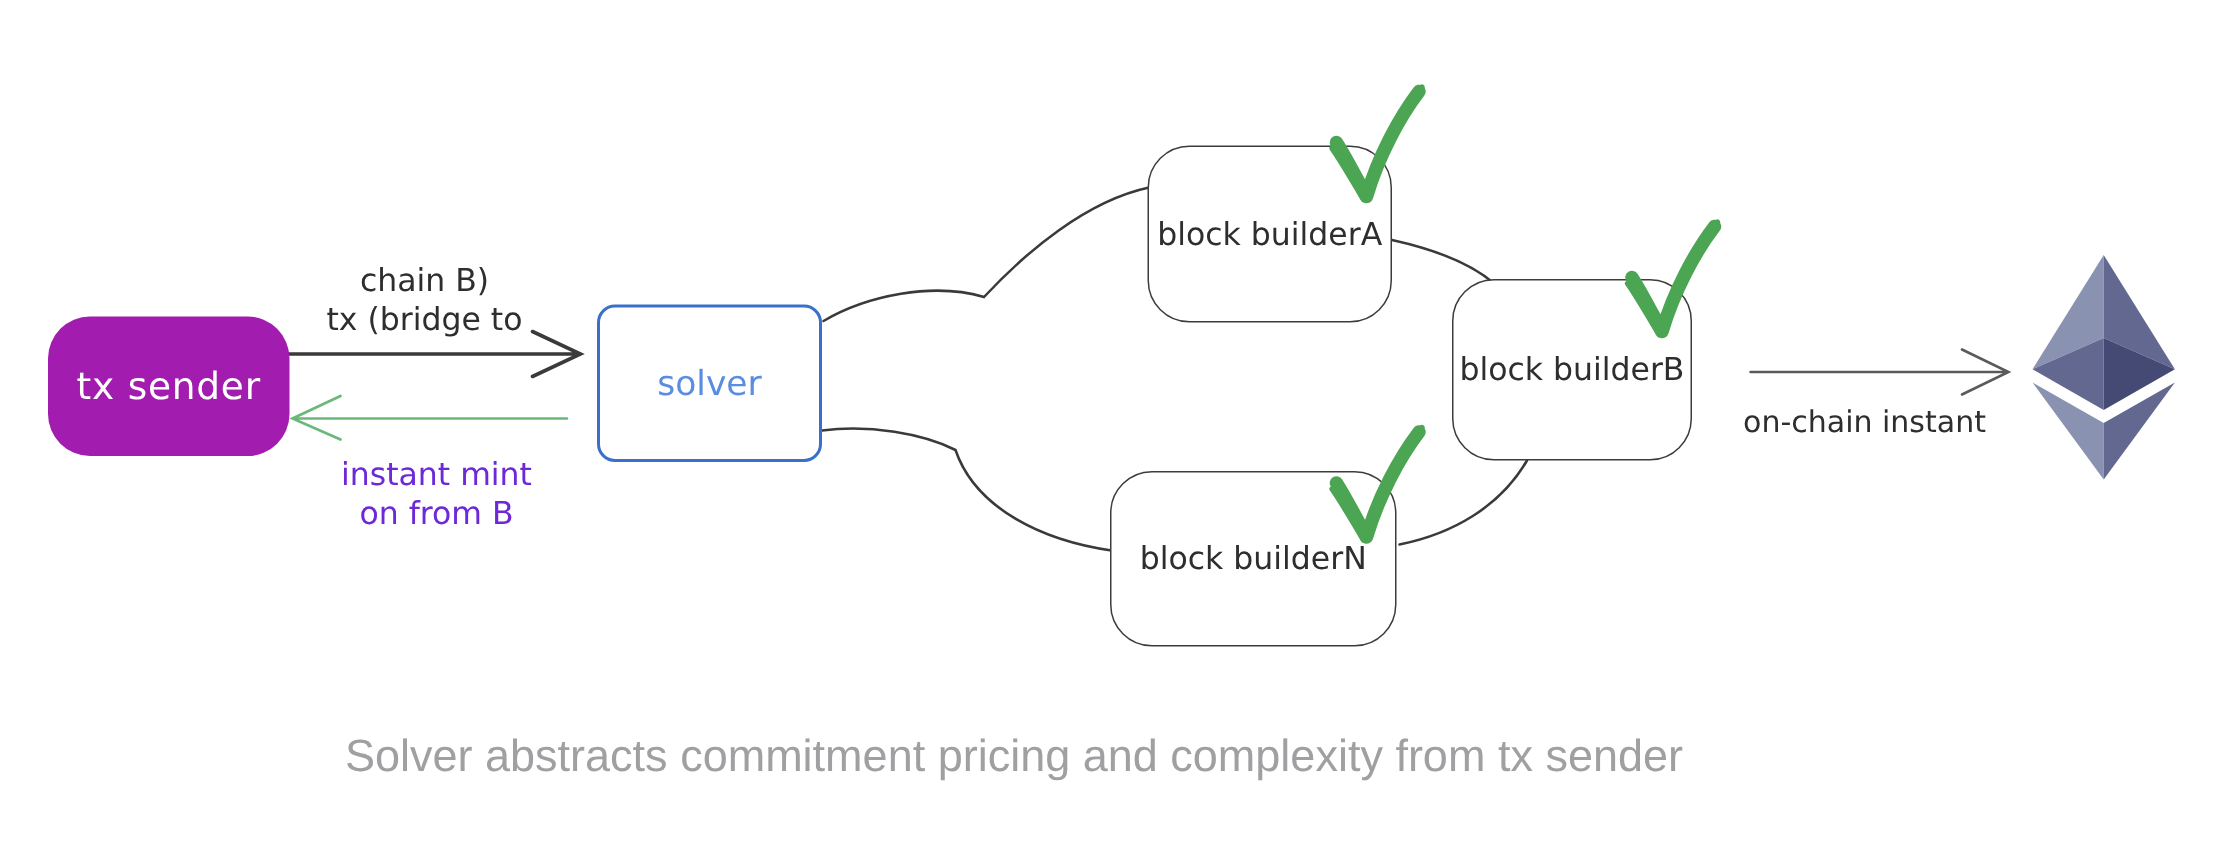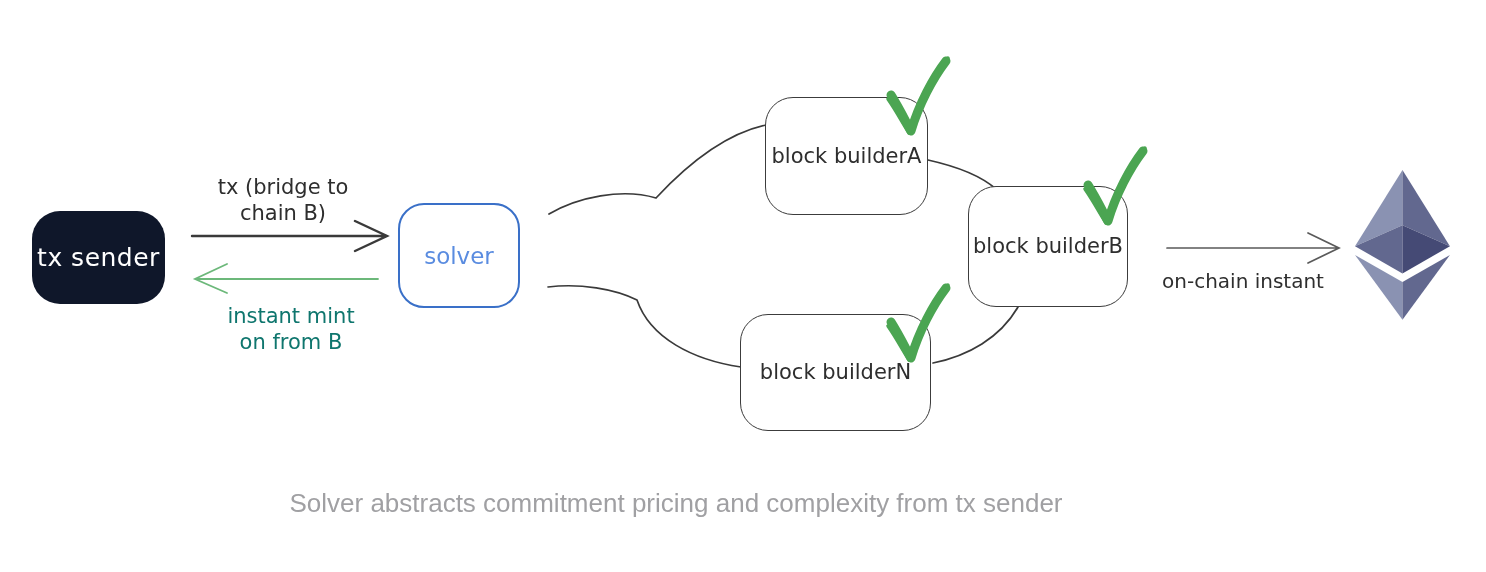--- a/index.html
+++ b/index.html
@@ -24,31 +24,31 @@
     position: absolute;
     z-index: 3;
     display: flex;
     flex-direction: row;
     align-items: center;
     justify-content: center;
     text-align: center;
     background: #ffffff;
   }
   .node-sender {
-    left: 32px; top: 211px; width: 133px; height: 93px;
-    background: #0f172a;
+    left: 32px; top: 211px; width: 161px; height: 93px;
+    background: #a21caf;
     border-radius: 28px;
     color: #ffffff;
     font-size: 25px;
     letter-spacing: 0.5px;
   }
   .node-solver {
-    left: 398px; top: 203px; width: 122px; height: 105px;
+    left: 398px; top: 203px; width: 150px; height: 105px;
     border: 2.5px solid #3a70c8;
-    border-radius: 26px;
+    border-radius: 12px;
     color: #5a8ce0;
     font-size: 23px;
   }
   .node-builder {
     border: 1.6px solid #3c3c3c;
     border-radius: 28px;
     color: #2e2e2e;
     font-size: 21px;
     line-height: 27px;
   }
@@ -57,32 +57,32 @@
   .node-builder-n { left: 740px; top: 314px; width: 191px; height: 117px; }
 
   .edge-label {
     position: absolute;
     z-index: 2;
     text-align: center;
     font-size: 21px;
     line-height: 26px;
   }
   .label-tx-bridge   { left: 188px;  top: 174px; width: 190px; color: #2e2e2e; }
-  .label-instant     { left: 196px;  top: 303px; width: 190px; color: #0f766e; }
+  .label-instant     { left: 196px;  top: 303px; width: 190px; color: #6d28d9; }
   .label-commitment  { left: 556px;  top: 228px; width: 235px; color: #3b6fd0; }
   .label-delivery    { left: 1148px; top: 268px; width: 190px; color: #2e2e2e; font-size: 20px; }
 
   .caption {
     position: absolute;
     z-index: 2;
     left: 0; top: 488px;
     width: 1352px;
     text-align: center;
     font-family: "Liberation Sans", sans-serif;
-    font-size: 26px;
+    font-size: 30px;
     color: #a0a0a3;
   }
 </style>
 </head>
 <body>
 
 <div class="stage">
 
   <svg class="layer underlay" viewBox="0 0 1486 572">
 
@@ -117,22 +117,22 @@
     <span>block builder</span>
     <span>B</span>
   </div>
 
   <div class="node node-builder node-builder-n">
     <span>block builder</span>
     <span>N</span>
   </div>
 
   <div class="edge-label label-tx-bridge">
+    <div>chain B)</div>
     <div>tx (bridge to</div>
-    <div>chain B)</div>
   </div>
 
   <div class="edge-label label-instant">
     <div>instant mint</div>
     <div>on from B</div>
   </div>
 
   <div class="edge-label label-commitment">
   </div>
 

